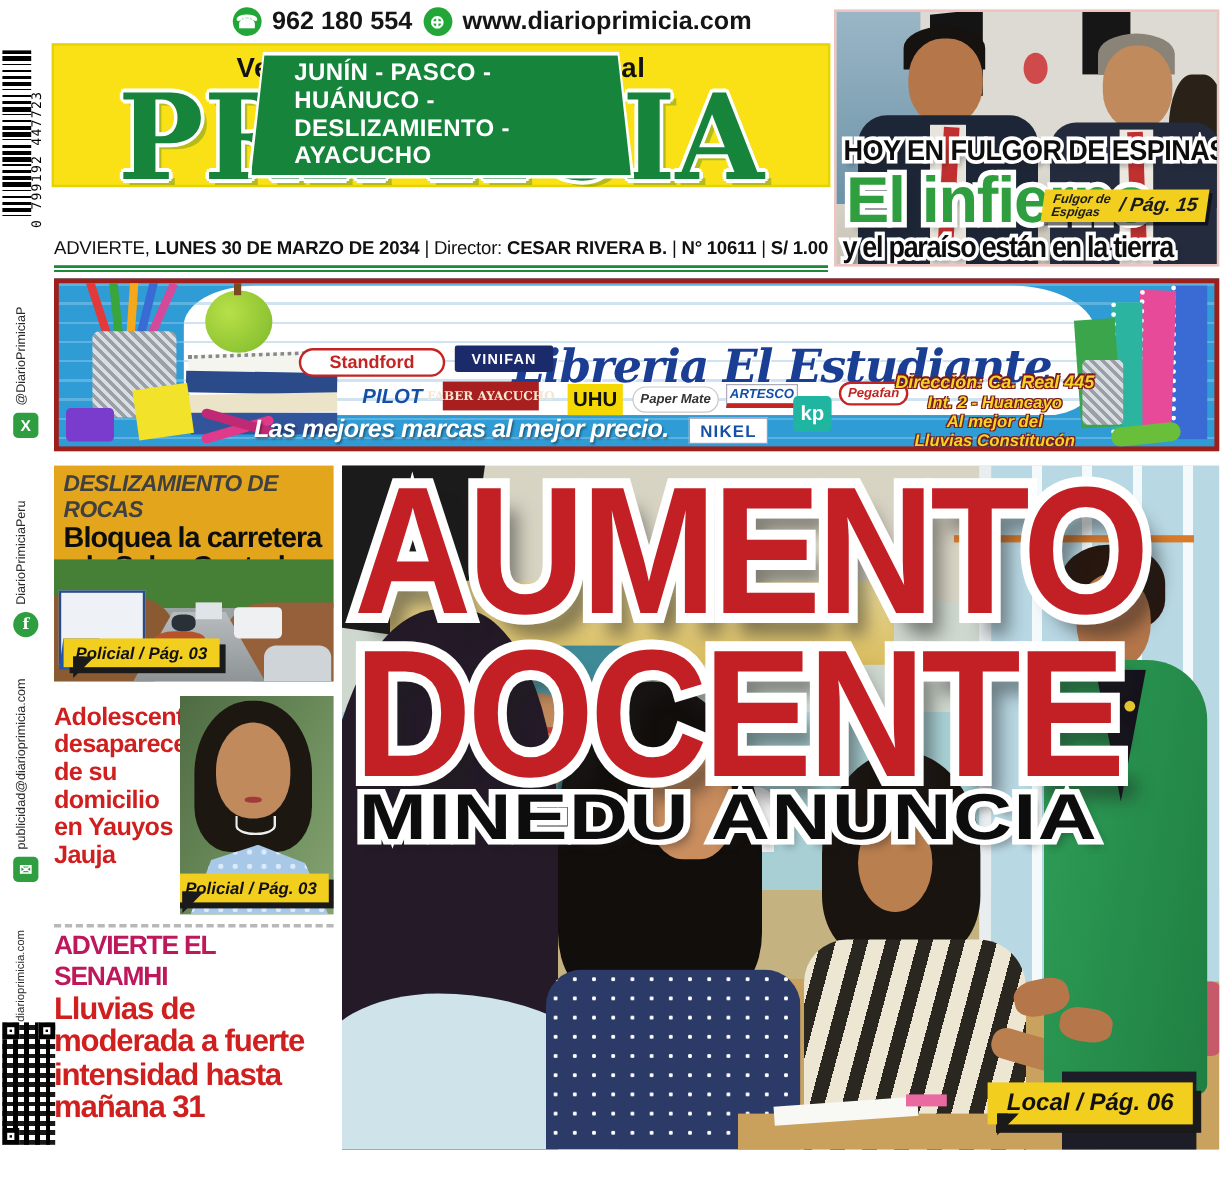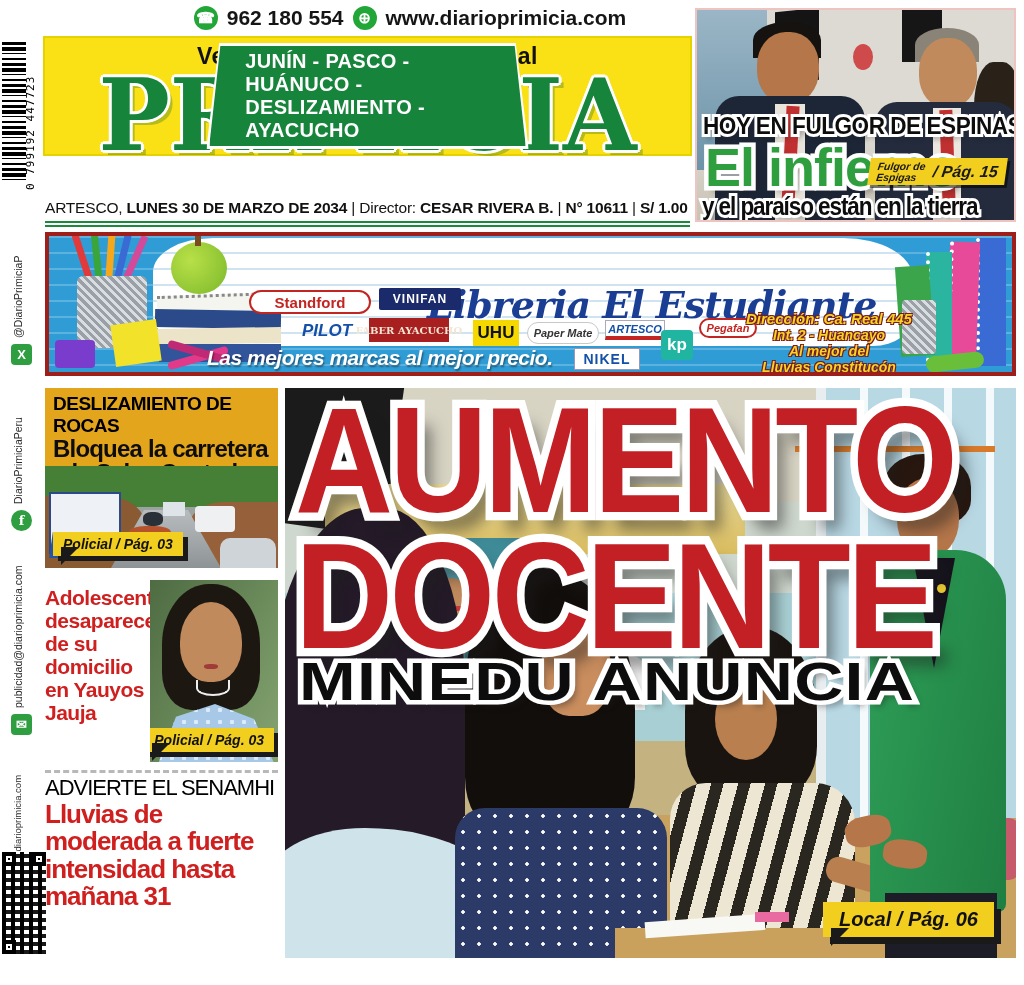--- a/index.html
+++ b/index.html
@@ -89,45 +89,45 @@
   .c-standford{left:200px;top:54px;width:122px;height:24px;background:#fff;border:2px solid #c22522;border-radius:12px;color:#c22522;font-size:15px;}
   .c-vinifan{left:330px;top:52px;width:82px;height:22px;background:#1b2a6b;color:#fff;font-size:12px;letter-spacing:1px;border-radius:2px;}
   .c-pilot{left:242px;top:84px;width:72px;height:22px;color:#1450a8;font-size:17px;font-style:italic;font-weight:900;}
   .c-faber{left:320px;top:82px;width:80px;height:24px;background:#a81f1f;color:#f3e7d4;font-size:10px;font-family:"DejaVu Serif",serif;}
   .c-uhu{left:424px;top:84px;width:46px;height:26px;background:#f5d800;color:#111;font-size:17px;font-weight:900;}
   .c-papermate{left:478px;top:86px;width:72px;height:22px;background:#fff;border:1px solid #c8c8c8;border-radius:11px;color:#333;font-size:11px;font-style:italic;}
   .c-artesco{left:556px;top:84px;width:60px;height:20px;background:#fff;border:1px solid #aab;color:#1450a8;font-size:11px;font-style:italic;border-bottom:4px solid #c22522;}
   .c-kp{left:612px;top:94px;width:32px;height:30px;background:#1fb5a0;color:#fff;font-size:17px;font-weight:900;border-radius:4px;}
   .c-pegafan{left:650px;top:82px;width:58px;height:20px;background:#fff;border:2px solid #c22522;border-radius:12px;color:#c22522;font-size:11px;font-style:italic;}
   .c-nikel{left:525px;top:112px;width:66px;height:22px;background:#fff;border:1px solid #99b;color:#1450a8;font-size:14px;letter-spacing:1px;}
-  .precio{position:absolute;left:158px;top:110px;width:355px;font-size:21px;
+  .precio{position:absolute;left:158px;top:110px;width:355px;text-align:center;font-size:21px;
     font-weight:bold;font-style:italic;color:#fff;letter-spacing:-.5px;text-shadow:1px 2px 2px rgba(0,0,0,.45);}
   .address{position:absolute;left:690px;top:74px;width:180px;text-align:center;color:#F5D327;
     font-weight:bold;font-style:italic;line-height:1.15;font-size:14px;
     text-shadow:1px 1px 0 #7a1a1a,-1px 1px 0 #7a1a1a,1px -1px 0 #7a1a1a,-1px -1px 0 #7a1a1a;}
   .address .l1{font-size:15px;}
 
   
   .pbadge{position:absolute;background:#F2CE1E;color:#111;font-style:italic;font-weight:bold;
     font-size:14px;padding:4px 10px;box-shadow:5px 5px 0 #1a1a1a;white-space:nowrap;}
   .pbadge::after{content:'';position:absolute;left:8px;bottom:-9px;border:9px solid transparent;
     border-top-color:#1a1a1a;border-left-color:#1a1a1a;width:0;height:0;}
 
   
   .story1-box{position:absolute;left:45px;top:388px;width:233px;height:78px;background:#E2A51C;
     padding:5px 8px;box-sizing:border-box;}
-  .s1-kicker{font-size:19px;font-weight:900;color:#000000;letter-spacing:-.5px;}
+  .s1-kicker{font-size:19px;font-weight:900;color:#404040;letter-spacing:-.5px;font-style:italic;}
   .s1-head{font-size:24px;font-weight:900;color:#0d0d0d;line-height:1.0;letter-spacing:-.8px;}
   .photo{position:absolute;overflow:hidden;}
   .story2{position:absolute;left:45px;top:576px;width:233px;height:190px;}
   .s2-kicker{font-size:22px;font-weight:900;color:#0d0d0d;line-height:1.0;width:116px;letter-spacing:-.5px;}
   .s2-head{margin-top:10px;font-size:21px;font-weight:900;color:#CF1F1F;width:112px;line-height:1.1;letter-spacing:-.5px;}
   .divider{position:absolute;left:45px;top:770px;width:233px;border-top:3px dashed #b8b8b8;}
   .story3{position:absolute;left:45px;top:775px;width:233px;}
-  .s3-kicker{font-size:22px;font-weight:400;color:#000000;letter-spacing:-1px;}
+  .s3-kicker{font-size:22px;font-weight:700;color:#be185d;letter-spacing:-1px;}
   .s3-head{font-size:26px;font-weight:900;color:#CF1F1F;line-height:1.05;letter-spacing:-1px;}
 
   
   .main{position:absolute;left:285px;top:388px;width:731px;height:570px;overflow:hidden;
     background:linear-gradient(180deg,#d8d4c4 0 20%,#cfd8ce 20% 36%,#a8d0d4 36% 62%,#c4b280 62% 75%,#caa260 75% 100%);}
   .hl{position:absolute;font-weight:900;color:#C32026;font-size:118px;line-height:.9;
     letter-spacing:-3px;transform:scale(1.15,1.28);transform-origin:left top;}
   .hl1{left:10px;top:4px;}
   .hl2{left:10px;top:140px;}
   .mainsub{position:absolute;left:14px;top:262px;font-size:54px;font-weight:900;color:#0d0d0d;
@@ -164,21 +164,21 @@
   </div>
 
   <div class="masthead">
     <div class="slogan">Veraz, ágil, ameno e imparcial</div>
     <div class="logo">PRIMICIA</div>
     <div class="regions-wrap">
       <div class="regions">JUNÍN - PASCO - HUÁNUCO - DESLIZAMIENTO - AYACUCHO</div>
     </div>
   </div>
   <div class="dateline">
-    <span>ARTESCO,</span>
+    <span>ADVIERTE,</span>
     <span class="b">LUNES 30 DE MARZO DE 2034</span>
     <span>|</span>
     <span>Director:</span>
     <span class="b">CESAR RIVERA B.</span>
     <span>|</span>
     <span class="b">N° 10611</span>
     <span>|</span>
     <span class="b">S/ 1.00</span>
   </div>
   <div class="greenrule"></div>

